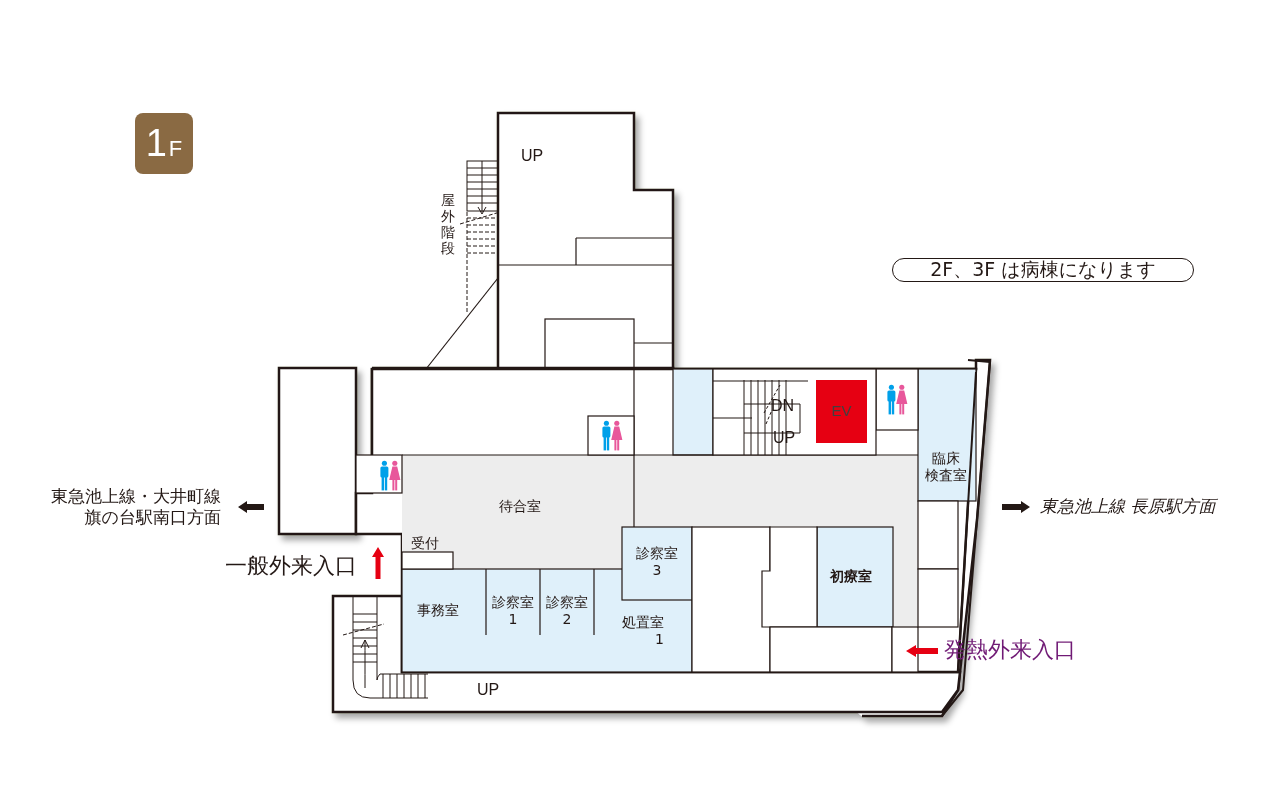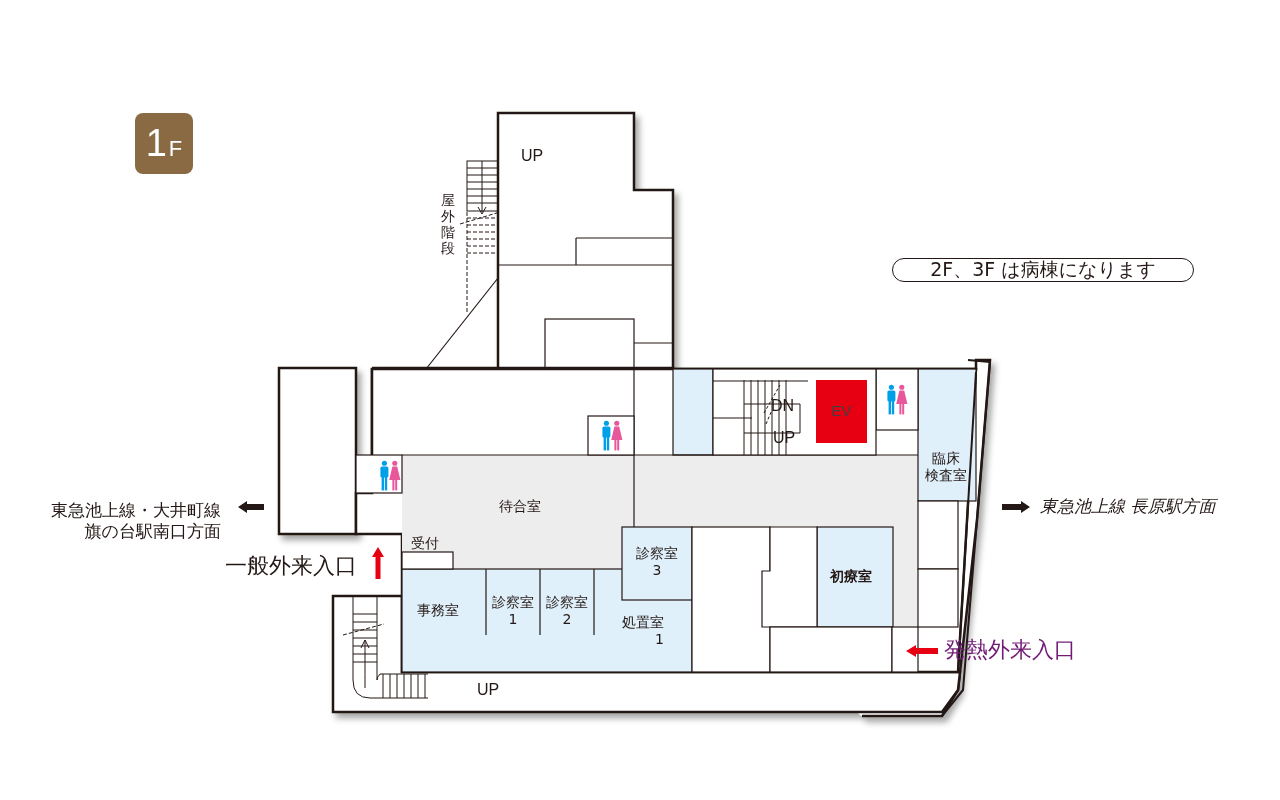--- a/index.html
+++ b/index.html
@@ -153,17 +153,17 @@
 <div class="lbl" style="left:441px;top:192px;line-height:16px;">屋
 外
 階
 段</div>
 <div class="small" style="left:725px;top:397px;">DN</div>
 <div class="small" style="left:727px;top:429px;">UP</div>
 <div class="small" style="left:431px;top:681px;">UP</div>
 
 <div class="note">2F、3F は病棟になります</div>
 
-<div class="dir" style="right:1059px;top:500px;text-align:right;"><span>東急池上線・大井町線</span><br><span>旗の台駅南口方面</span></div>
+<div class="dir" style="right:1059px;top:486px;text-align:right;"><span>東急池上線・大井町線</span><br><span>旗の台駅南口方面</span></div>
 <div class="dir" style="left:1040px;top:496px;font-style:italic;">東急池上線 長原駅方面</div>
 
 <div class="entry" style="left:225px;top:551px;">一般外来入口</div>
 <div class="entry" style="left:944px;top:635px;color:#701a75;">発熱外来入口</div>
 
 </body></html>

